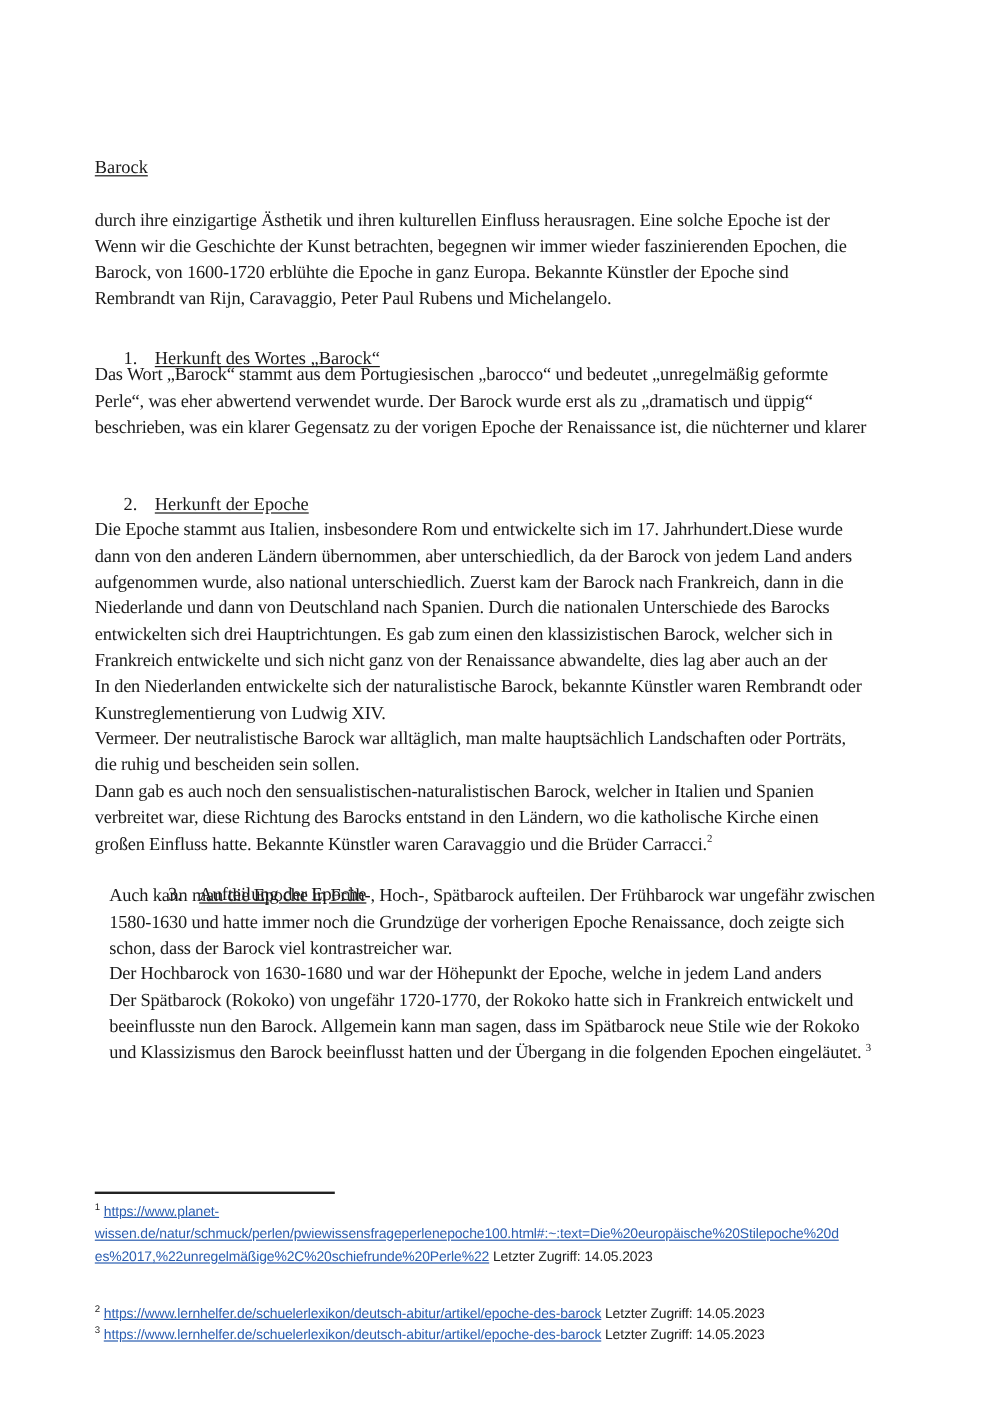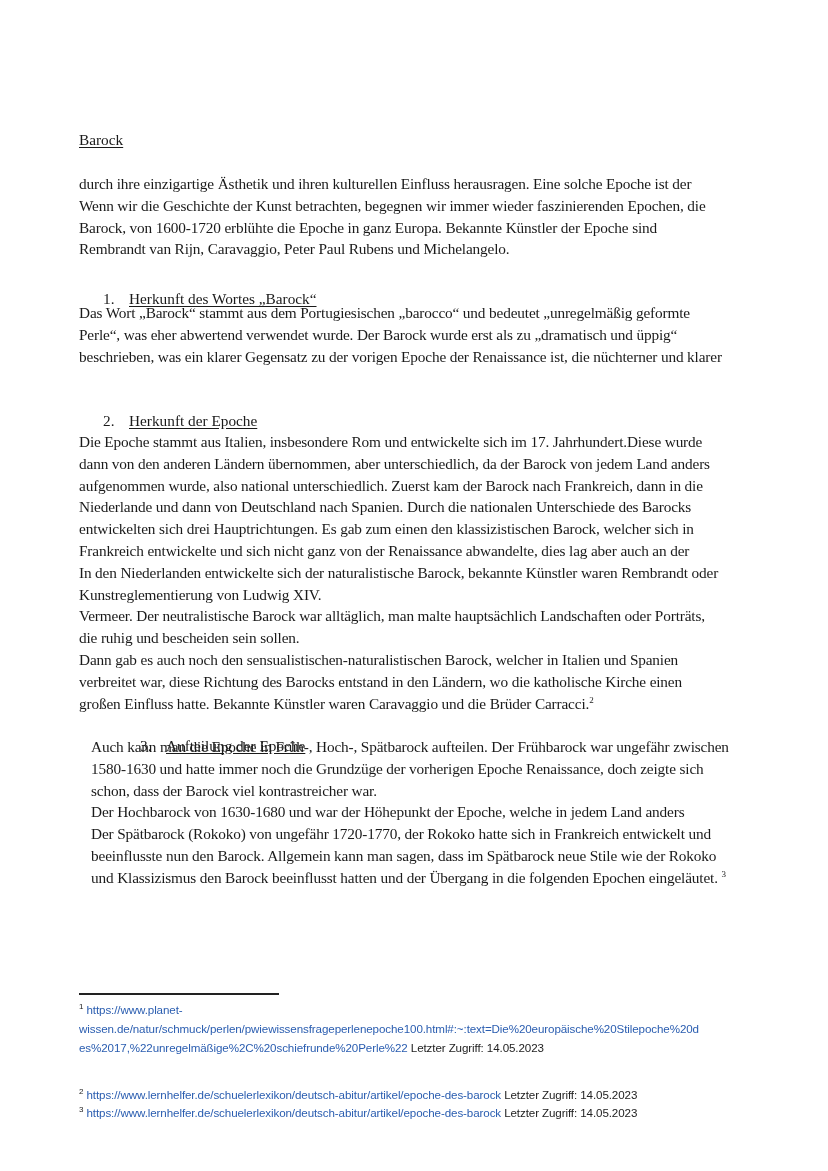--- a/index.html
+++ b/index.html
@@ -29,21 +29,21 @@
     sup.fn { font-size: 9px; line-height: 0; vertical-align: super; }
     .rule {
       position: absolute; left: 79px; top: 993px; width: 200px; height: 2px; background: #222;
     }
     .foot {
       position: absolute; left: 79px; width: 700px;
       font-family: "Liberation Sans", "DejaVu Sans", sans-serif;
       font-size: 11.6px; line-height: 19px; color: #222;
       letter-spacing: -0.1px;
     }
-    .foot a { color: #2a5db0; }
+    .foot a { color: #2a5db0; text-decoration: underline; }
     .foot sup { font-size: 8px; vertical-align: super; line-height: 0; }
     .line { display: block; white-space: nowrap; }
   </style>
 </head>
 <body>
 
 <div class="page">
 
   <div class="serif title">Barock</div>
 

